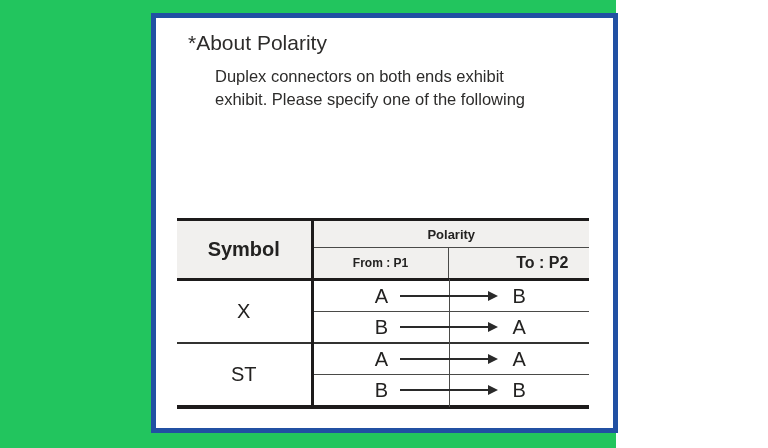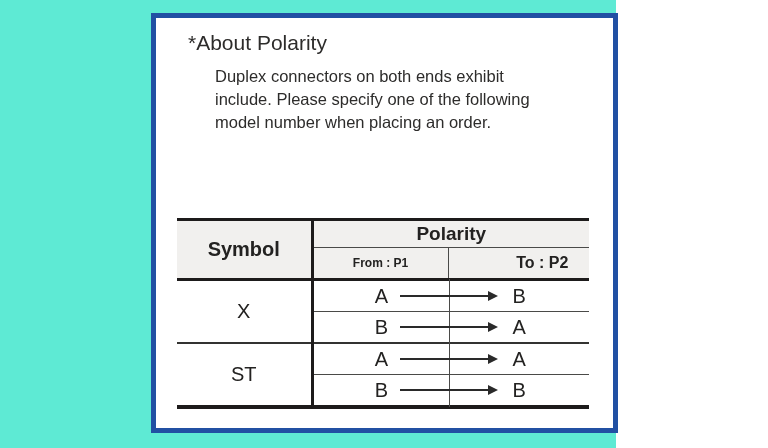--- a/index.html
+++ b/index.html
@@ -6,39 +6,39 @@
     --frame-border:#2150a3;
     --header-bg:#f1f0ee;
     --line-thick:#1d1b1b;
     --line-thin:#4a4a48;
     --arrow:#2a2a2a;
     --text:#2d2c2b;
   }
   *{margin:0;padding:0;box-sizing:content-box;}
   html,body{width:768px;height:448px;background:#ffffff;overflow:hidden;
     font-family:"Liberation Sans","DejaVu Sans",sans-serif;color:var(--text);}
-  .canvas{position:relative;width:616px;height:448px;background:#5eead4;}
+  .canvas{position:relative;width:616px;height:448px;background:#22c55e;}
 
   .frame{position:absolute;left:151px;top:13px;width:467px;height:420px;
     box-sizing:border-box;border:5px solid var(--frame-border);background:#fff;}
 
   .title{position:absolute;left:32px;top:13px;font-size:21px;color:var(--text);}
 
   .paragraph{position:absolute;left:27px;top:47px;}
   .paragraph .pline{font-size:16.5px;line-height:22.8px;white-space:nowrap;color:var(--text);margin-left:32px;}
 
   table.polarity{position:absolute;left:21px;top:200px;width:412px;
     border-collapse:collapse;table-layout:fixed;
     border-top:3px solid var(--line-thick);
     border-bottom:4px solid var(--line-thick);}
   th,td{padding:0;}
   th{background:var(--header-bg);font-weight:bold;color:#232221;
      text-align:center;vertical-align:middle;}
   .sym-h{font-size:20px;border-right:3px solid var(--line-thick);border-bottom:3px solid var(--line-thick);}
-  .pol-h{font-size:19px;height:26px;border-bottom:1px solid var(--line-thin);}
+  .pol-h{font-size:13px;height:26px;border-bottom:1px solid var(--line-thin);}
   .from-h{font-size:12px;height:30px;border-right:1px solid var(--line-thin);border-bottom:3px solid var(--line-thick);}
   .to-h{font-size:16px;height:30px;border-bottom:3px solid var(--line-thick);padding-left:47px;}
 
   td.sym{border-right:3px solid var(--line-thick);text-align:center;vertical-align:middle;
      font-size:20px;color:#232221;}
   td.sym.x{border-bottom:2px solid #333331;}
   td.pol{position:relative;height:30px;}
   td.pol.r1,td.pol.r3{border-bottom:1px solid var(--line-thin);}
   td.pol.r2{border-bottom:2px solid #333331;}
 
@@ -57,22 +57,21 @@
 </head>
 <body>
 
 <div class="canvas">
   <div class="frame">
 
     <div class="title">*About Polarity</div>
 
     <div class="paragraph">
       <div class="pline">Duplex connectors on both ends exhibit</div>
-      <div class="pline">include. Please specify one of the following</div>
-      <div class="pline">model number when placing an order.</div>
+      <div class="pline">exhibit. Please specify one of the following</div>
     </div>
 
     <table class="polarity">
       <colgroup>
         <col style="width:135px">
         <col style="width:136px">
         <col style="width:141px">
       </colgroup>
       <thead>
         <tr>

